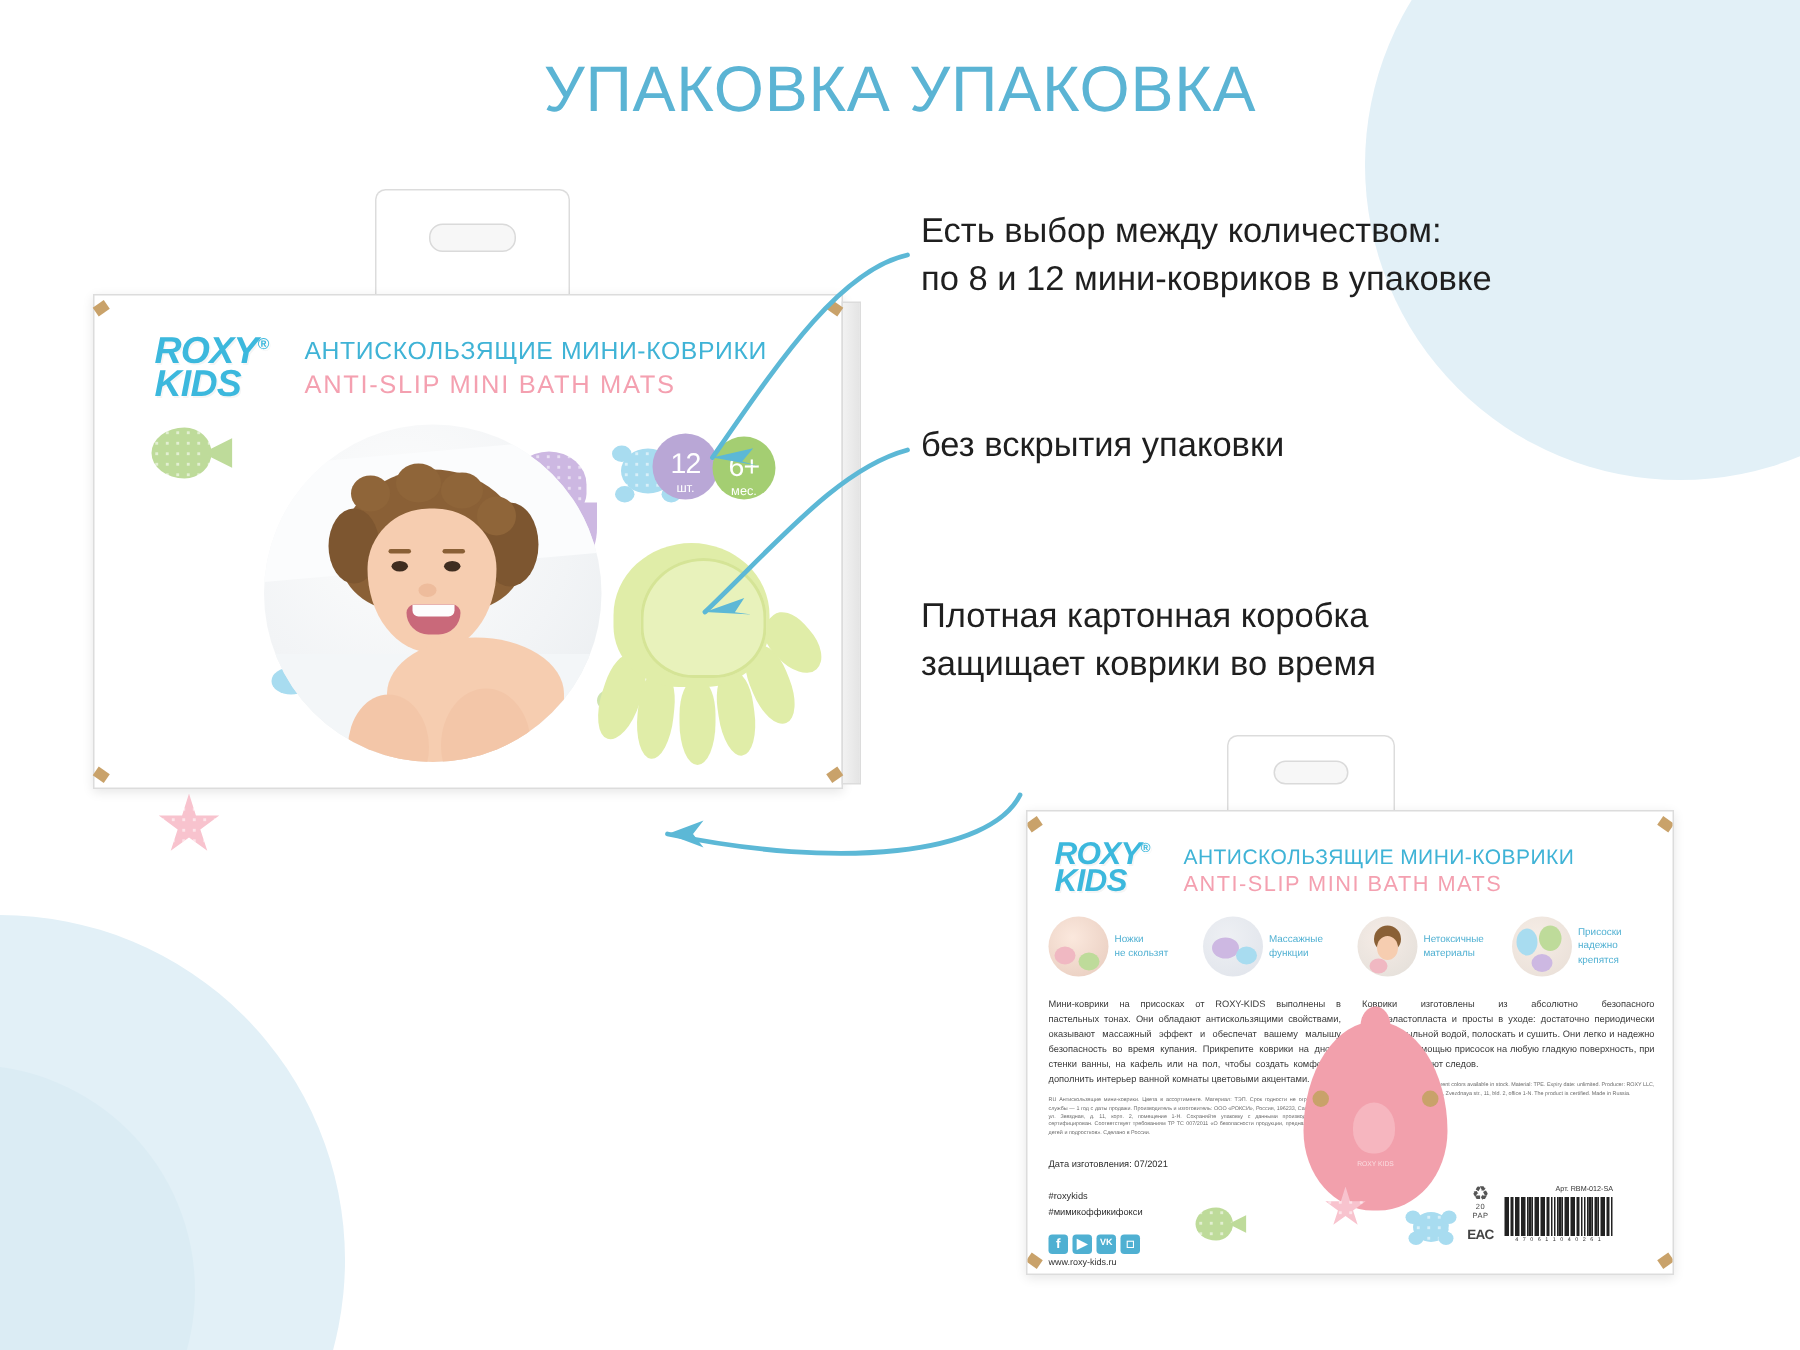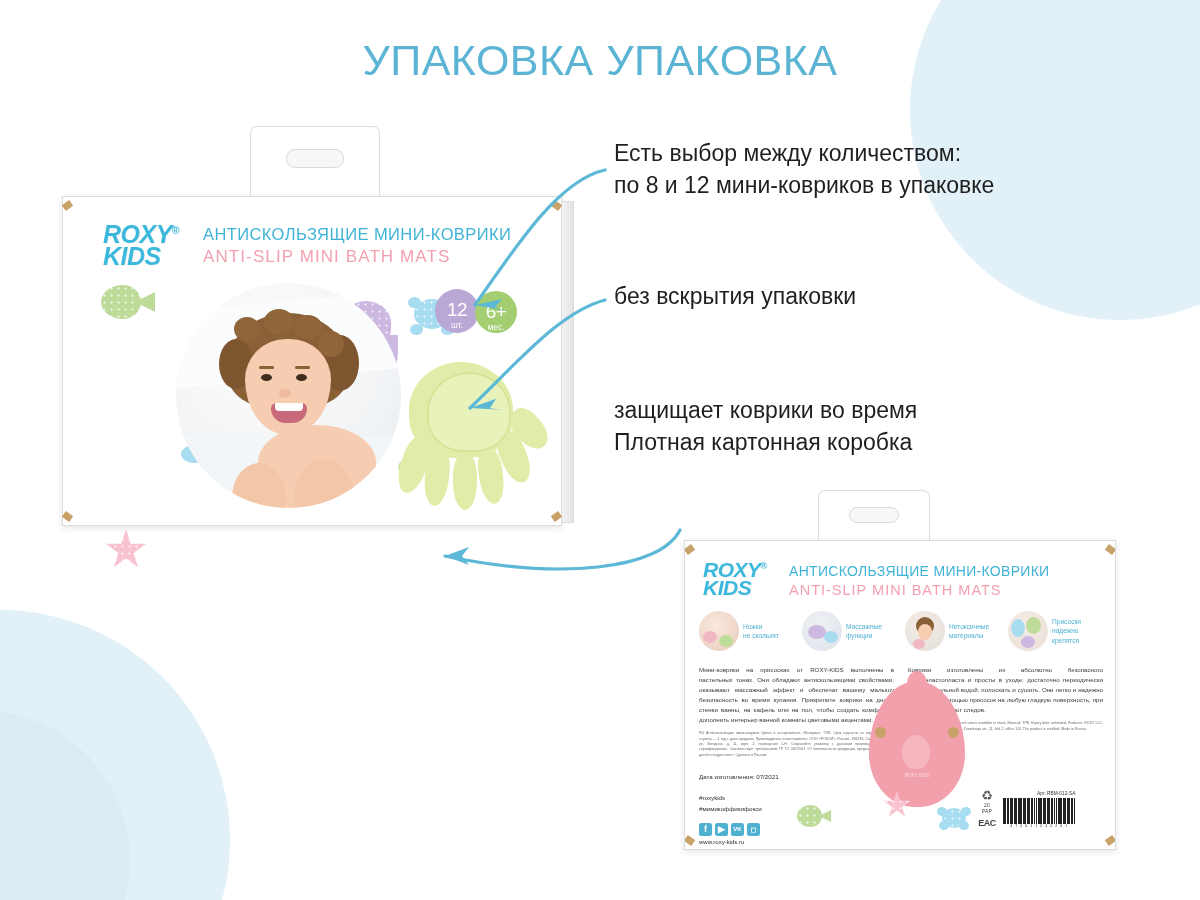--- a/index.html
+++ b/index.html
@@ -289,22 +289,22 @@
 
 <div class="bullets">
   <div class="bullet bullet-1">
     <div>Есть выбор между количеством:</div>
     <div>по 8 и 12 мини-ковриков в упаковке</div>
   </div>
   <div class="bullet bullet-2">
     <div>без вскрытия упаковки</div>
   </div>
   <div class="bullet bullet-3">
+    <div>Плотная картонная коробка</div>
     <div>защищает коврики во время</div>
-    <div>Плотная картонная коробка</div>
   </div>
 </div>
 
 <div class="hangtab-front"></div>
 <div class="box-front">
   <div class="side"></div>
   <div class="staple st-tl"></div>
   <div class="staple st-tr"></div>
   <div class="staple st-bl"></div>
   <div class="staple st-br"></div>

